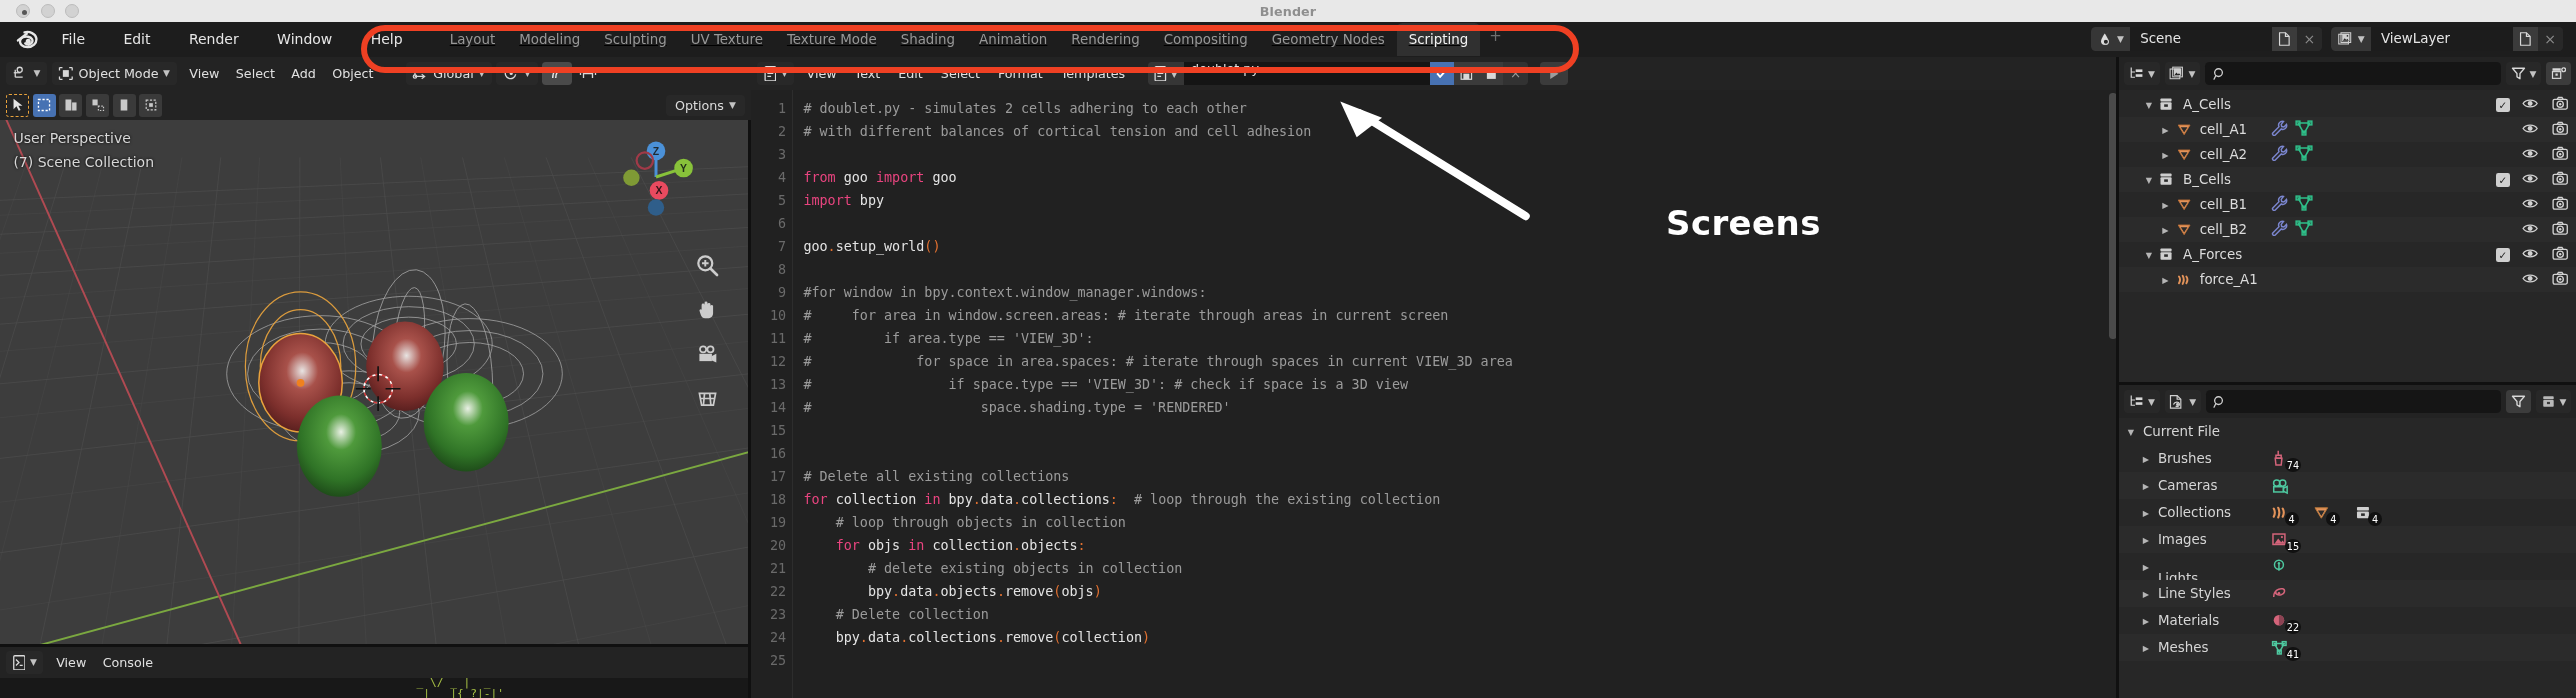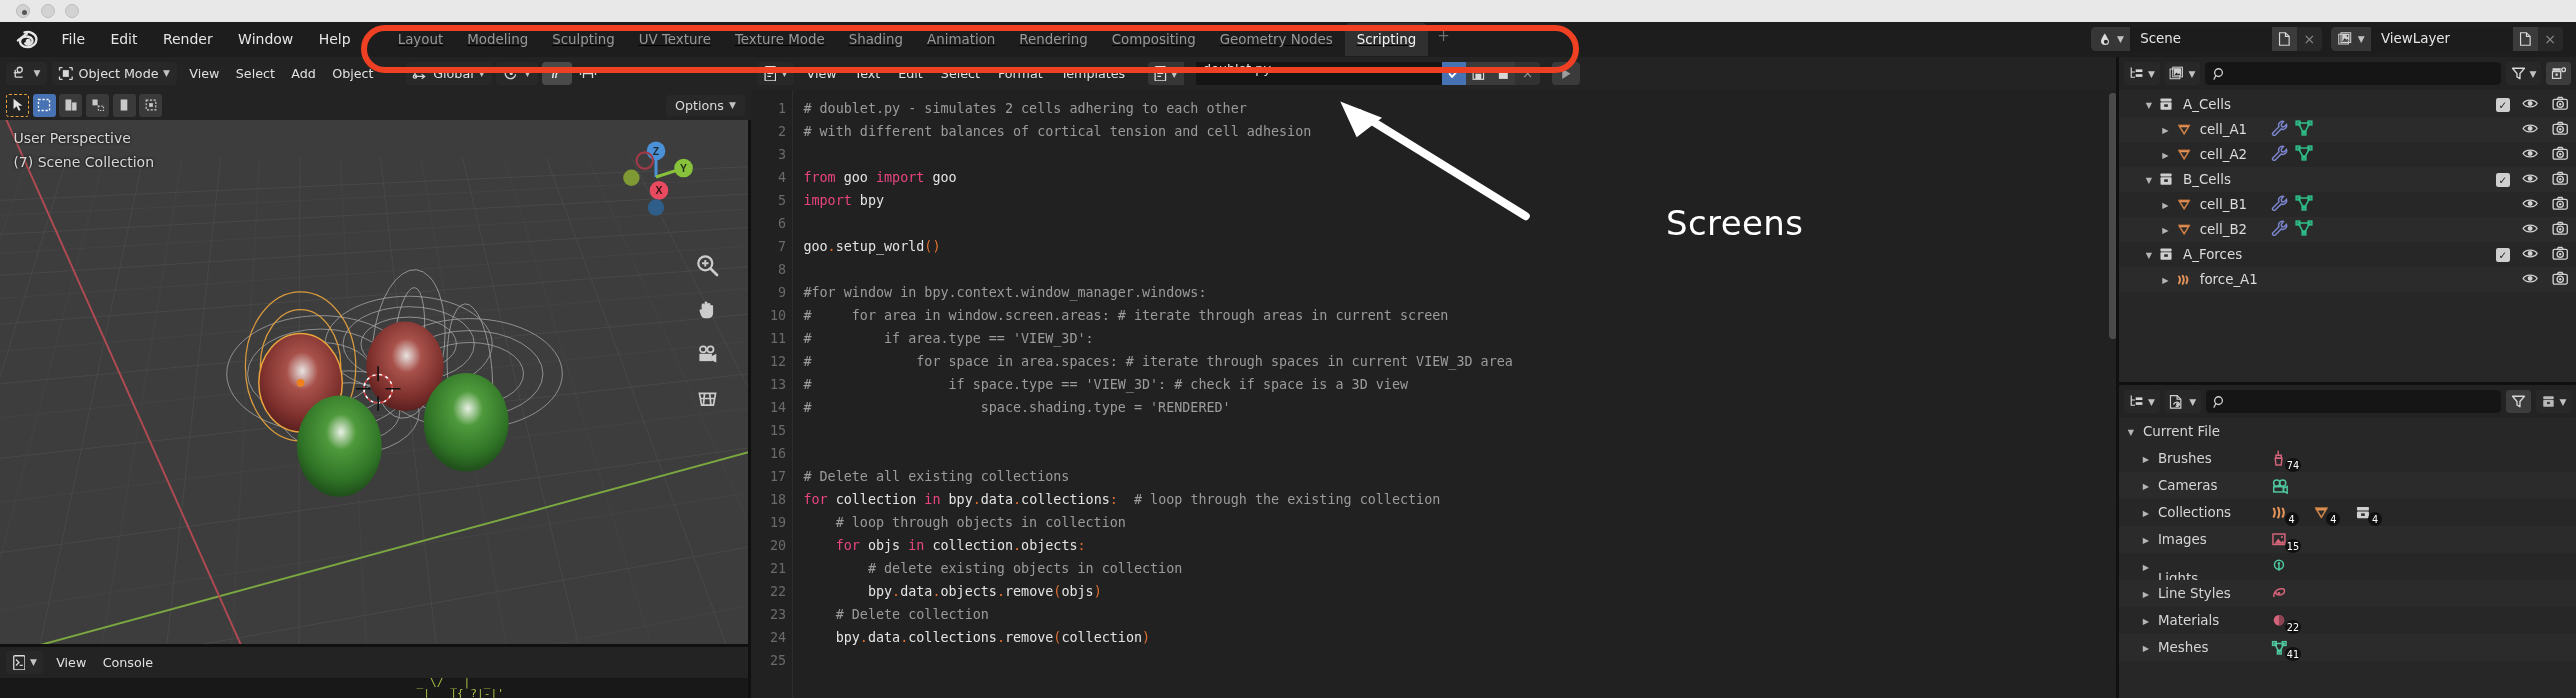--- a/index.html
+++ b/index.html
@@ -26,21 +26,21 @@
     letter-spacing: 0.1px;
   }
 
   
   .topbar {
     position: absolute; left: 0; top: 22.4px; width: 2576px; height: 34px;
     background: #1d1d1d;
     display: flex; align-items: center;
   }
   .blender-logo { margin-left: 13.4px; width: 28px; height: 22.4px; display:flex; align-items:center; justify-content:center; }
-  .menu-items { display: flex; align-items: center; margin-left: 7.5px; }
+  .menu-items { display: flex; align-items: center; margin-left: 7.5px; gap: 13px; }
   .menu-item {
     color: #e6e6e6; font-size: 14px; padding: 3.7px 12.7px; border-radius: 3px;
     white-space: nowrap;
   }
 
   .ws-tabs { display: flex; align-items: flex-end; margin-left: 22.4px; height: 34px; text-decoration: underline; }
   .ws-tab {
     color: #989898; font-size: 13.4px; padding: 9px 12px 9.7px 12px;
     white-space: nowrap; border-radius: 5.2px 5.2px 0 0;
   }
@@ -111,21 +111,21 @@
     color:#b7d34a; font-family:"DejaVu Sans Mono", monospace; font-size:11.2px;
     white-space:pre; position:absolute; left: 403px; top: -1.5px; line-height: 11.2px; opacity:.9;
   }
 
   
   .texted { position:absolute; left:751px; top:0; width:1367px; height:642px; background:#191919; overflow:hidden; }
   .te-header { height:33px; background:#232323; display:flex; align-items:center; gap:3px; padding:0 6px; }
   .te-menu { color:#e0e0e0; font-size:12.7px; padding:2.2px 9px; border-radius:3px; white-space:nowrap; }
   .te-fileblock { display:flex; align-items:center; height:23px; margin-left:10.4px; border-radius:3.7px; overflow:hidden; }
   .te-fileblock .fi { display:flex; align-items:center; gap:3.7px; background:#363636; height:23px; padding:0 6px 0 6.7px; }
-  .te-fileblock .fn { background:#151515; color:#e2e2e2; font-size:12.7px; height:33px; line-height:23px; padding:0 7.5px; width:246px;margin-left:12px; }
+  .te-fileblock .fn { background:#151515; color:#e2e2e2; font-size:12.7px; height:33px; line-height:23px; padding:0 7.5px; width:246px; }
   .te-chk { width:24.6px;height:23px;background:#4772b3;display:flex;align-items:center;justify-content:center;}
   .te-ib  { width:24.6px;height:23px;background:#3b3b3b;display:flex;align-items:center;justify-content:center;}
   .te-ix  { width:24.6px;height:23px;background:#323232;display:flex;align-items:center;justify-content:center;color:#9a9a9a;font-size:13.4px;}
   .te-run { width:28px;height:23px;background:#3b3b3b;border-radius:3.7px;display:flex;align-items:center;justify-content:center;margin-left:9px;}
 
   .te-body { position:relative; height:609px; background:#212121; display:flex; }
   .gutter {
     width: 42px; background:#212121; color:#6a6a6a; font-family:"DejaVu Sans Mono", monospace;
     font-size:13.4px; text-align:right; padding: 6.7px 6px 0 0; line-height:23px; flex:0 0 42px;
     border-right: 1.5px solid #2d2d2d;
@@ -163,36 +163,37 @@
   .ic-wrap { display:inline-flex; align-items:flex-end; margin-left:9px; }
 
   
   .annot-box {
     position:absolute; left:361px; top:25px; width:1218px; height:48px;
     border: 6.7px solid #ef4023; border-radius: 25px; pointer-events:none; z-index: 50;
   }
   .annot-arrow { position:absolute; left:1313px; top:97px; width:403px; height:134px; z-index:51; pointer-events:none; }
   .annot-text {
     position:absolute; left:1666px; top:203px; color:#ffffff;
-    font-size:34px; font-weight:normal; z-index:51; letter-spacing:0.4px;
+    font-size:34px; font-weight:bold; z-index:51; letter-spacing:0.4px;
   }
 
   .edge { position:absolute; background:#101010; z-index:5; }
 </style>
 </head>
 <body>
 
 <div id="app">
 
   <div class="titlebar">
     <div class="traffic">
       <div class="dot first"></div>
       <div class="dot"></div>
       <div class="dot"></div>
     </div>
+    <div class="win-title">Blender</div>
   </div>
 
   <div class="topbar">
     <div class="blender-logo">
       <svg width="25" height="19.4" viewBox="0 0 34 26">
         <path d="M4 14 L16 5" stroke="#e6e6e6" stroke-width="3.2" fill="none" stroke-linecap="round"></path>
         <path d="M13 3 C20 1 28 5 29 11 C30 18 24 23 17 23 C10 23 6 19 7 14 C8 10 13 8 18 9 C23 10 25 14 23 17 C21 20 16 20 14 18" stroke="#e6e6e6" stroke-width="3.2" fill="none" stroke-linecap="round" stroke-linejoin="round"></path>
         <circle cx="18" cy="15" r="3.4" fill="#e6e6e6"></circle>
       </svg>
     </div>

